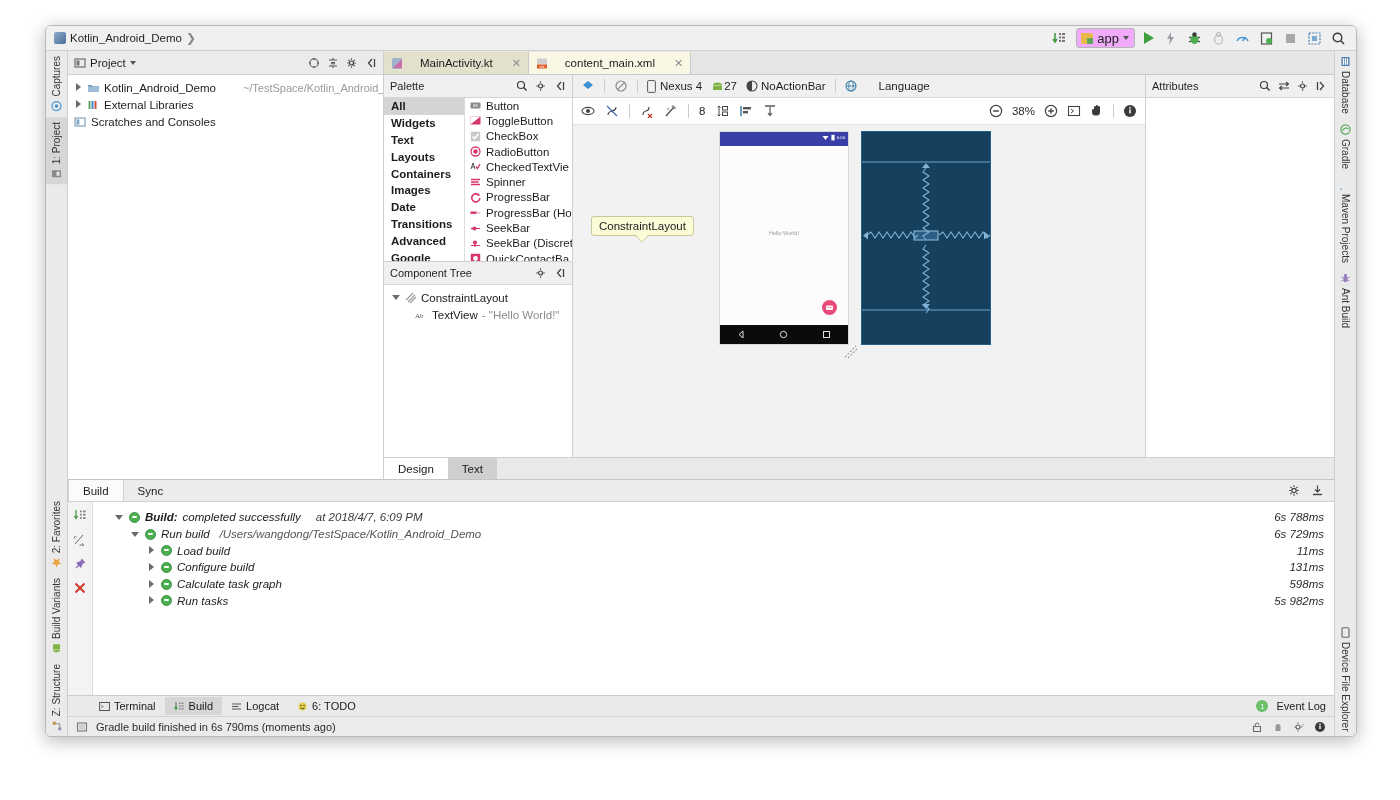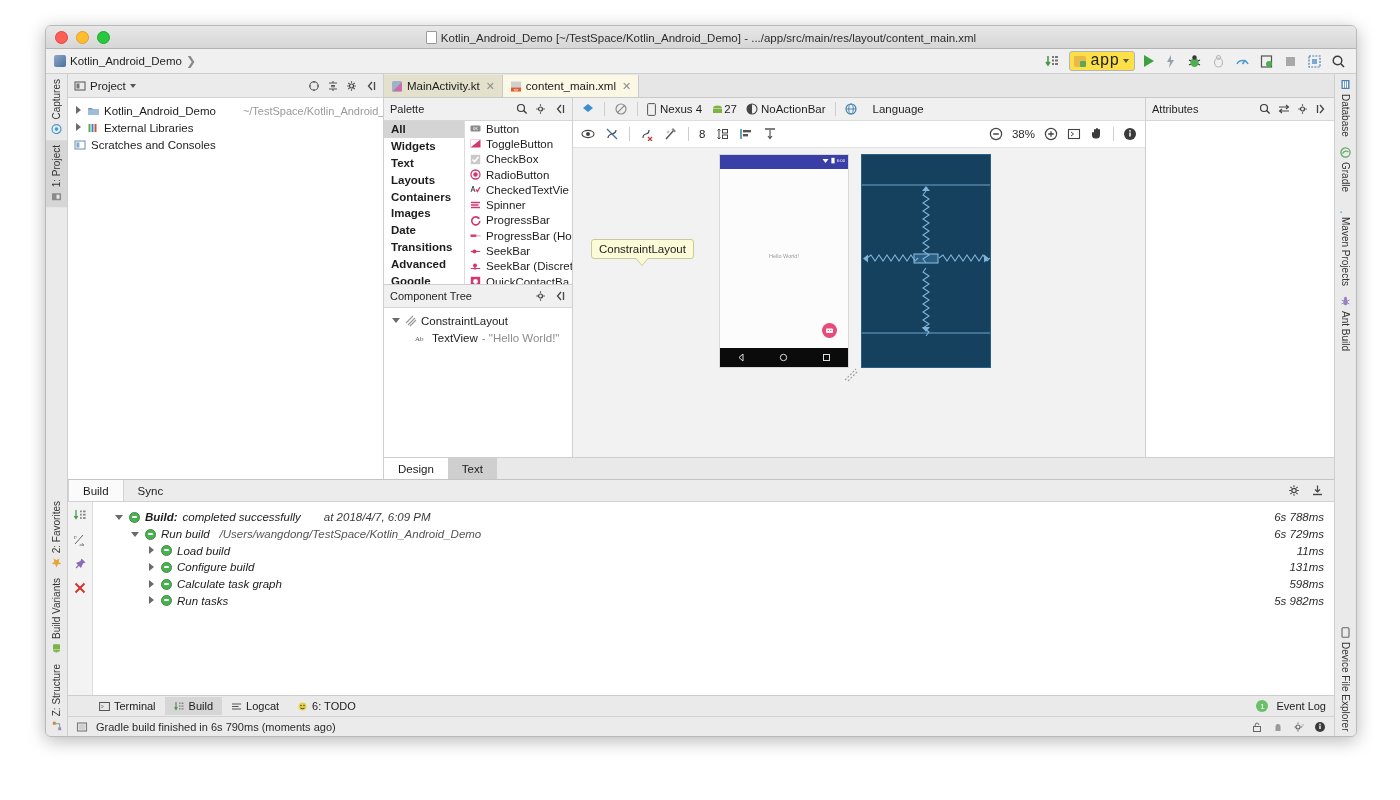--- a/index.html
+++ b/index.html
@@ -67,23 +67,23 @@
   }
   .crumb-sep { color: #888; margin: 0 4px; font-size: 12px; }
   
   .toolbar-right {
     margin-left: auto; display: flex; align-items: center;
     gap: 9px; padding-right: 10px;
   }
   .tb-ico { width: 15px; height: 15px; display: inline-block; position: relative; }
   .run-config {
     display: flex; align-items: center; gap: 4px;
-    border: 1px solid #b5b5b5; background: #fde047;
+    border: 1px solid #b5b5b5; background: #f0abfc;
     border-radius: 3px; padding: 1px 5px 1px 4px; height: 16px;
-    font-size: 16px; color: #222; font-family: Liberation Mono, monospace;
+    font-size: 13px; color: #222;
   }
   .cfg-ico { width: 12px; height: 11px; background:#e8b84b; border-radius:1px 2px 2px 2px; position:relative;}
   .cfg-ico:after{content:"";position:absolute;right:0;bottom:0;width:6px;height:6px;background:#5aa85a;border-radius:1px;}
   .caret { width:0;height:0;border-left:3.5px solid transparent;border-right:3.5px solid transparent;border-top:4px solid #555; }
   .play-tri { width:0;height:0;border-left:10px solid #3ea13e;border-top:6px solid transparent;border-bottom:6px solid transparent; }
   
   .body-wrap { flex: 1; display: flex; min-height: 0; }
   .vstrip {
     width: 21px; background: #eaeaea;
     border-right: 1px solid #cfcfcf;
@@ -130,21 +130,21 @@
   .t-ico { width: 13px; height: 12px; flex: none; }
   .tree-sub { color: #9a9a9a; font-size: 11px; margin-left: 23px;
     overflow: hidden; text-overflow: clip; white-space: nowrap; }
   
   .editor-col { flex: 1; display: flex; flex-direction: column; min-width: 0; background:#fff; }
   .tabbar {
     height: 23px; background: #e6e6e6; border-bottom: 1px solid #c9c9c9;
     display: flex; align-items: flex-end; flex: none;
   }
   .etab {
-    display: flex; align-items: center; gap: 4px;
+    display: flex; align-items: center; gap: 17px;
     height: 22px; padding: 0 7px; font-size: 11.5px; color: #1b1b1b;
     border-right: 1px solid #c9c9c9;
   }
   .etab.kt { background: #e3e1cc; }
   .etab.xml { background: #faf7e4; }
   .etab .x { color: #8d8d8d; font-size: 11px; margin-left: 2px; }
   .tab-ico { width: 12px; height: 13px; flex: none; }
   .designer { flex: 1; display: flex; min-height: 0; }
   
   .pal-col { width: 188px; border-right: 1px solid #cfcfcf; display:flex; flex-direction:column; flex:none; background:#fff;}
@@ -239,28 +239,20 @@
   .sb-right{ margin-left:auto; display:flex; align-items:center; gap:9px; padding-right:8px;}
   .watermark { position:absolute; right:8px; bottom:4px; font-size:8px; color:#d9d9d9; }
   svg { display:block; }
 </style>
 </head>
 <body>
 
 <div id="root">
   <div class="window">
 
-    <div class="titlebar">
-      <div class="traffic">
-        <div class="dot red"></div>
-        <div class="dot yellow"></div>
-        <div class="dot green"></div>
-      </div>
-      <div class="title-text"><span class="title-doc-icon"></span><span>Kotlin_Android_Demo [~/TestSpace/Kotlin_Android_Demo] - .../app/src/main/res/layout/content_main.xml</span></div>
-    </div>
 
     <div class="navbar">
       <div class="crumb">
         <span class="crumb-ico"></span>
         <span>Kotlin_Android_Demo</span>
         <span class="crumb-sep">❯</span>
       </div>
       <div class="toolbar-right">
         <span class="tb-ico">
           <svg width="15" height="15" viewBox="0 0 15 15">
@@ -703,21 +695,21 @@
                   <span style="display:flex;align-items:center;gap:3px;">
                     <span>
                       <svg width="12" height="12" viewBox="0 0 12 12">
                           <circle cx="6" cy="6" r="5" fill="none" stroke="#444" stroke-width="1.1"></circle>
                           <path d="M6 1 A5 5 0 0 0 6 11 Z" fill="#444"></path>
                         </svg>
                     </span>
                     <span>NoActionBar</span>
                   </span>
                   <span class="sep-v"></span>
-                  <span style="display:flex;align-items:center;gap:16px;">
+                  <span style="display:flex;align-items:center;gap:22px;">
                     <span>
                       <svg width="12" height="12" viewBox="0 0 12 12">
                           <circle cx="6" cy="6" r="5" fill="none" stroke="#3b7ea8" stroke-width="1.1"></circle>
                           <ellipse cx="6" cy="6" rx="2.2" ry="5" fill="none" stroke="#3b7ea8" stroke-width="0.9"></ellipse>
                           <path d="M1 6 h10" stroke="#3b7ea8" stroke-width="0.9"></path>
                         </svg>
                     </span>
                     <span>Language</span>
                   </span>
                 </div>
@@ -960,21 +952,21 @@
                     <path d="M2.5 2.5 L11.5 11.5 M11.5 2.5 L2.5 11.5" stroke="#d0342c" stroke-width="2"></path>
                   </svg>
               </span>
             </div>
             <div class="build-tree">
               <div class="b-row" style="padding-left:22px">
                 <span class="b-twisty open"></span>
                 <span class="b-dot"></span>
                 <span style="font-weight:bold">Build:</span>
                 <span>completed successfully</span>
-                <span style="margin-left:18px;color:#3a3a3a">at 2018/4/7, 6:09 PM</span>
+                <span style="margin-left:10px;color:#3a3a3a">at 2018/4/7, 6:09 PM</span>
                 <span class="b-time">6s 788ms</span>
               </div>
               <div class="b-row" style="padding-left:38px">
                 <span class="b-twisty open"></span>
                 <span class="b-dot"></span>
                 <span>Run build</span>
                 <span class="b-path" style="margin-left:5px">/Users/wangdong/TestSpace/Kotlin_Android_Demo</span>
                 <span class="b-time">6s 729ms</span>
               </div>
               <div class="b-row" style="padding-left:54px">

